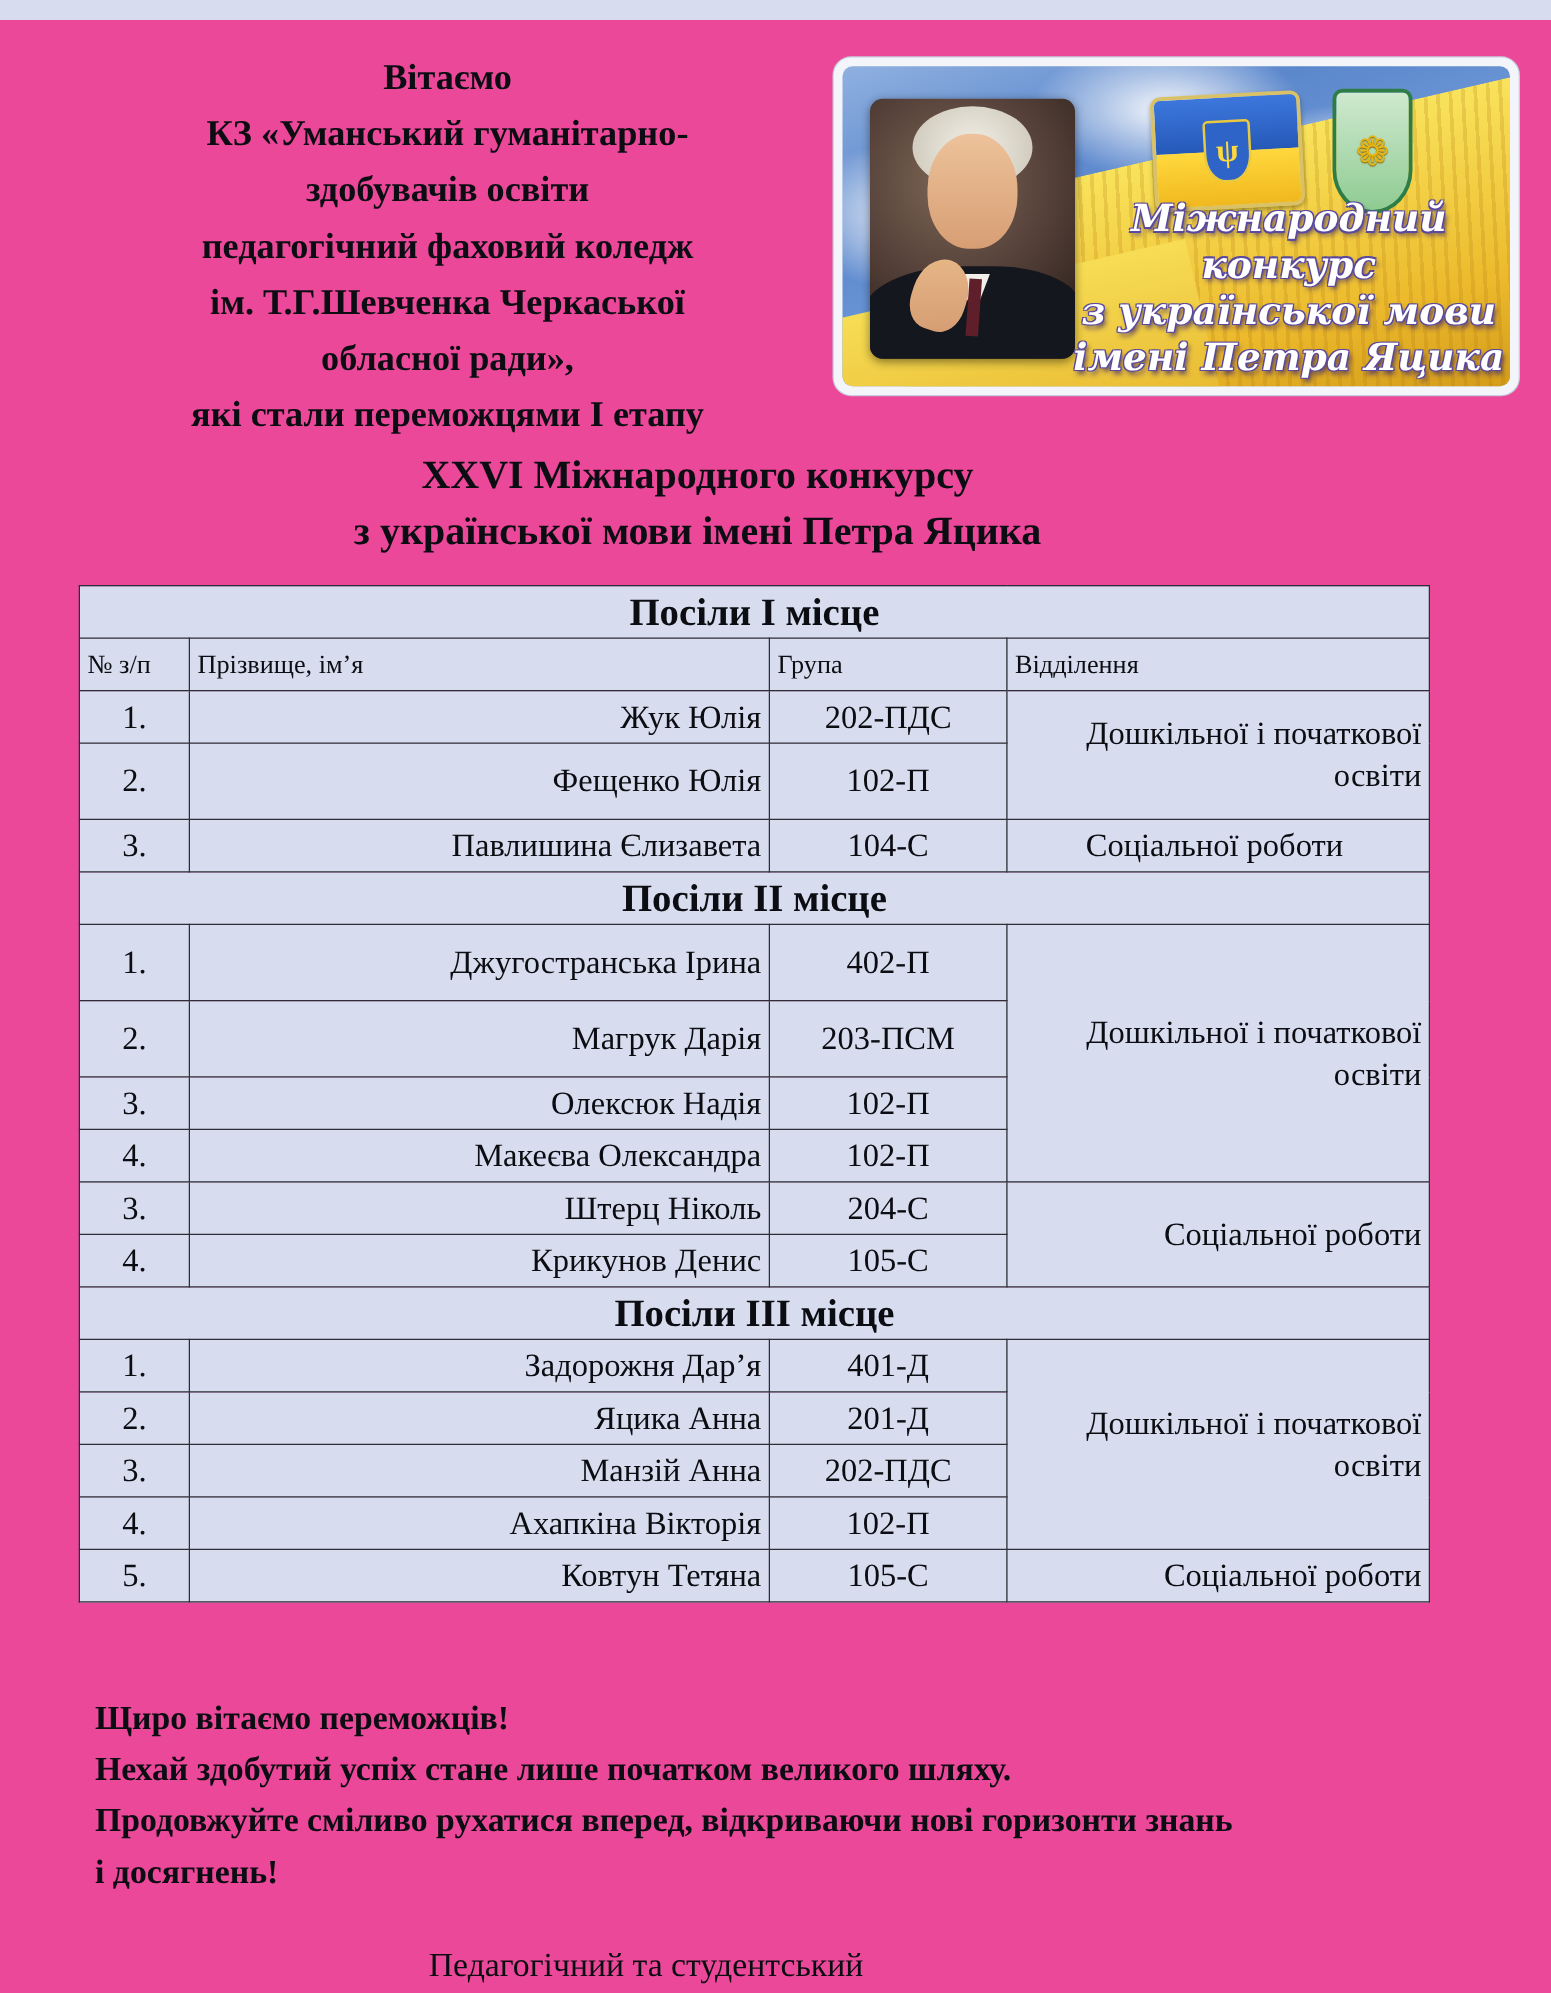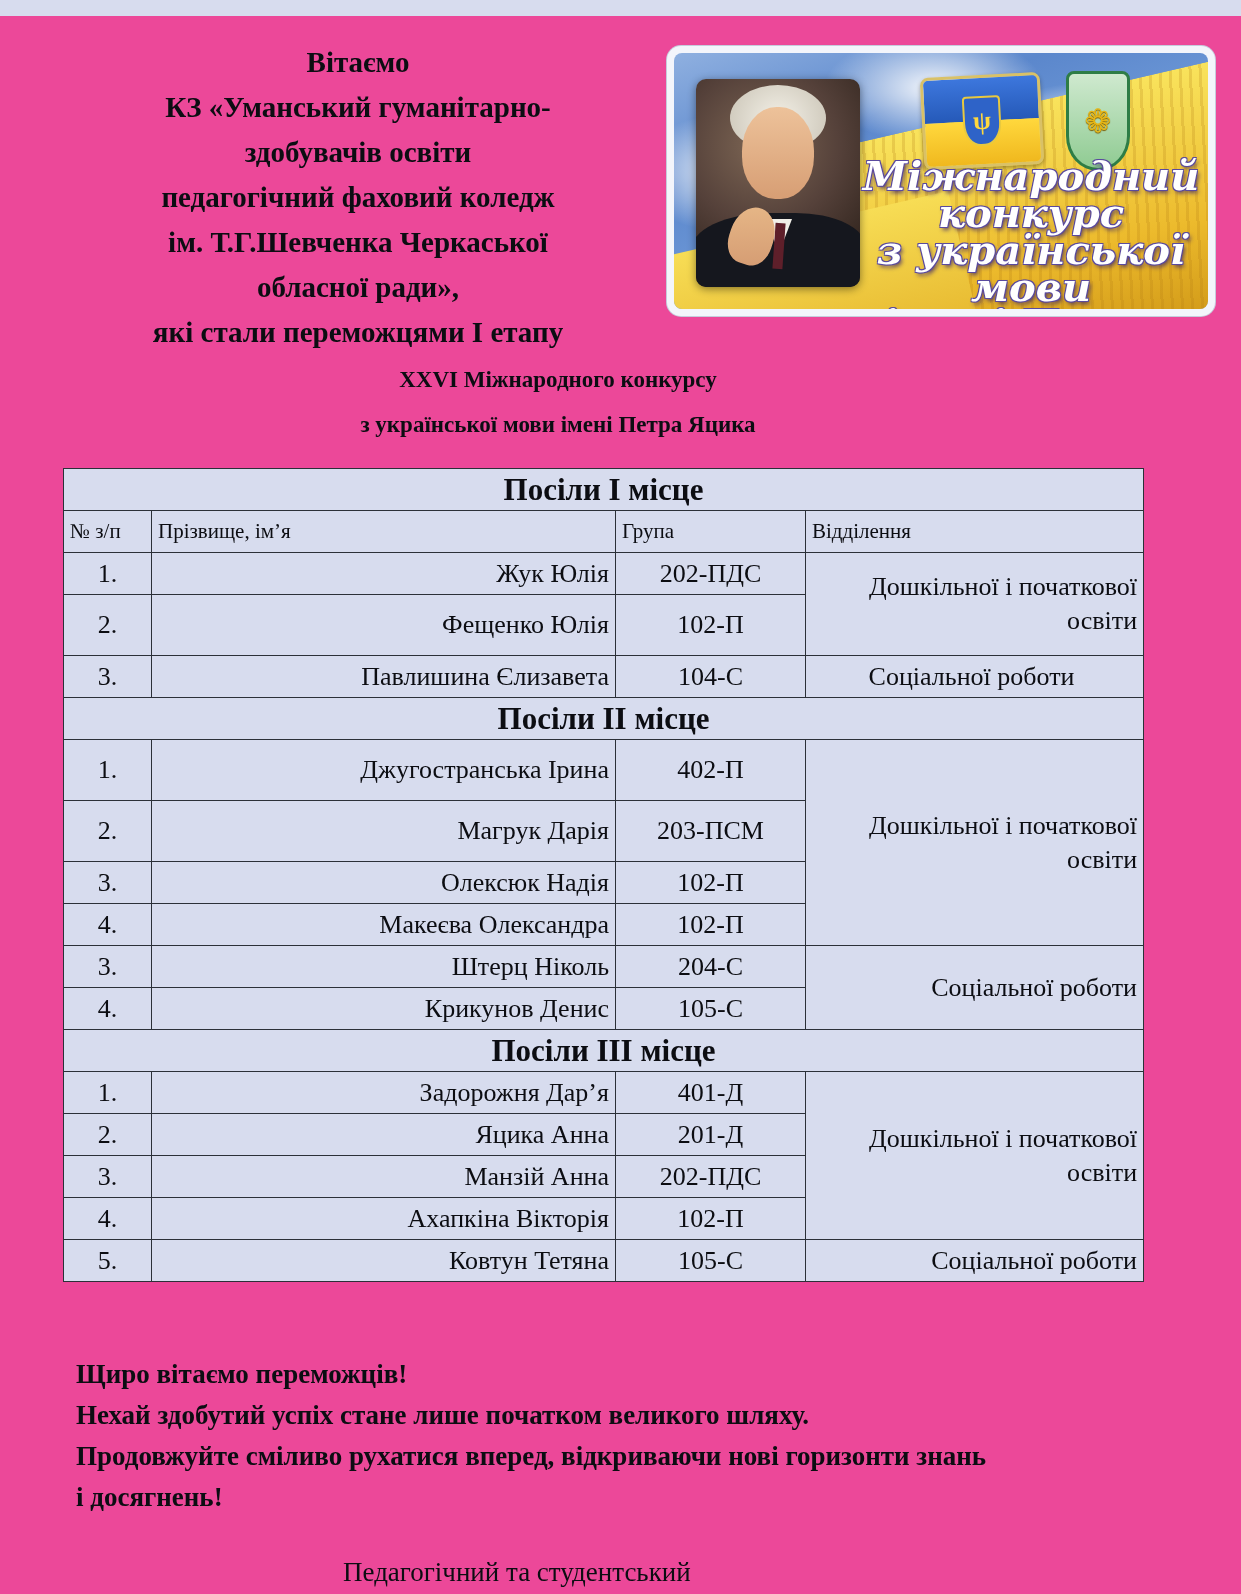--- a/index.html
+++ b/index.html
@@ -15,21 +15,21 @@
     text-decoration:underline;
   }
 
   
   .title-left{
     position:absolute;left:18px;top:24px;width:680px;
     text-align:center;font-weight:bold;font-size:29px;line-height:45px;
   }
   .title-wide{
     position:absolute;left:0;top:341px;width:1116px;
-    text-align:center;font-weight:bold;font-size:23px;line-height:45px;
+    text-align:center;font-weight:bold;font-size:32px;line-height:45px;
   }
 
   
   .banner{
     position:absolute;left:667px;top:30px;width:548px;height:270px;
     background:#f3f5fb;border-radius:14px;padding:7px;box-sizing:border-box;
     box-shadow:0 0 0 1px #c6ccdc;
   }
   .banner-img{
     position:relative;width:100%;height:100%;border-radius:8px;overflow:hidden;
@@ -85,21 +85,21 @@
   .crest{
     position:absolute;left:392px;top:18px;width:58px;height:94px;z-index:3;
     background:linear-gradient(180deg,#cfe9cf,#8fcb92);
     border:3px solid #2e7d46;border-radius:8px 8px 50% 50% / 8px 8px 35% 35%;
     display:flex;align-items:center;justify-content:center;
     color:#e8b614;font-size:32px;text-shadow:0 1px 1px #7a5c00;
   }
   .banner-title{
     position:absolute;left:182px;right:2px;top:104px;z-index:4;
     text-align:center;font-family:"DejaVu Serif",serif;font-style:italic;font-weight:bold;
-    font-size:40px;line-height:37px;color:#ffffff;
+    font-size:30px;line-height:37px;color:#ffffff;
     text-shadow:-1px -1px 0 #5a4a9e,1px -1px 0 #5a4a9e,-1px 1px 0 #5a4a9e,1px 1px 0 #5a4a9e,2px 3px 4px rgba(50,30,110,.75);
   }
 
   
   table.results{
     position:absolute;left:63px;top:452px;width:1080px;
     border-collapse:collapse;table-layout:fixed;
     font-size:26px;
   }
   table.results td{

